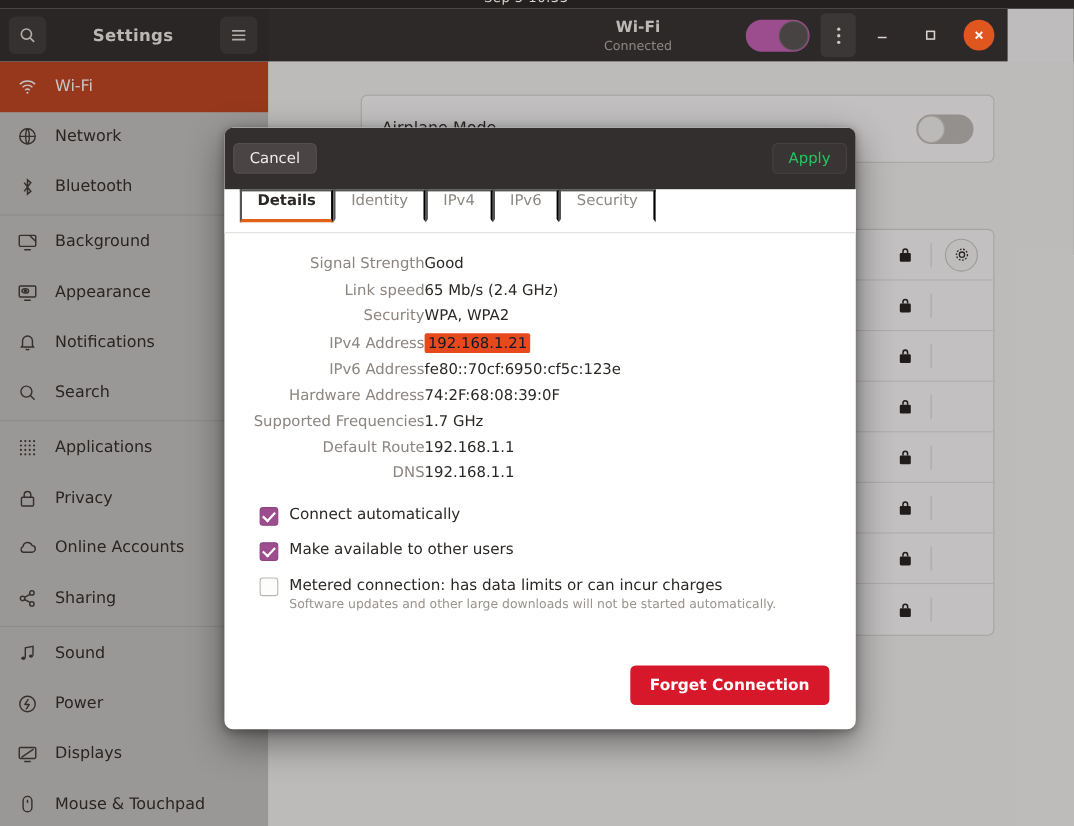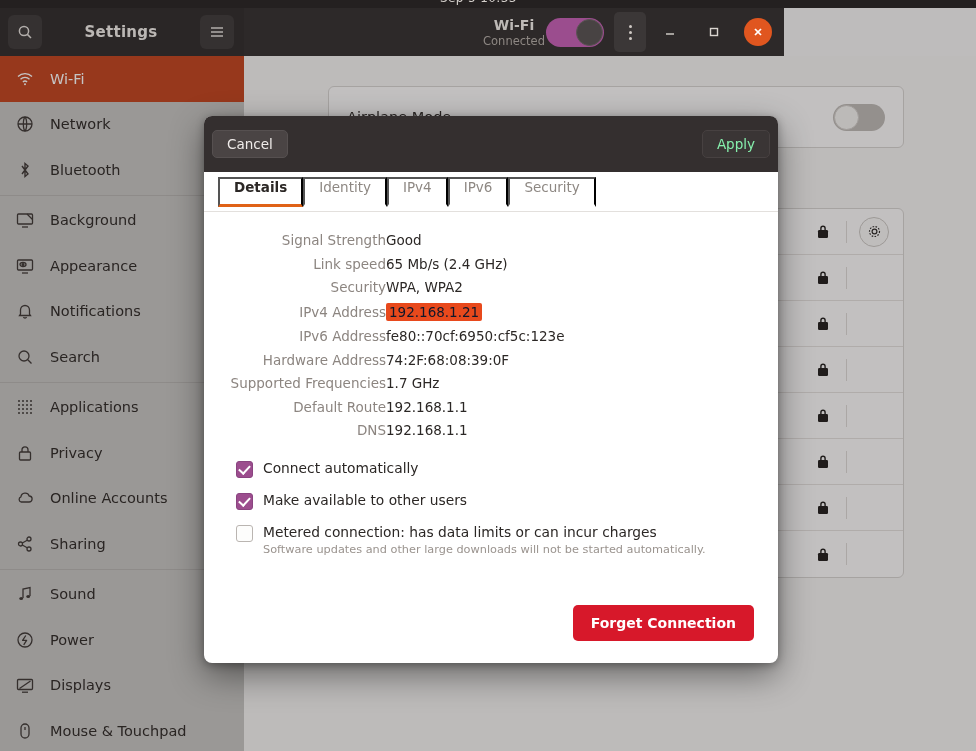--- a/index.html
+++ b/index.html
@@ -21,21 +21,21 @@
   }
 
   
   #window {
     position: absolute; left: 0; top: 8px; width: 976px; height: 743px;
     background: #f6f5f4; overflow: hidden;
   }
 
   
   #headerbar {
-    position: absolute; left: 0; top: 0; width: 784px; height: 48px;
+    position: absolute; left: 0; top: 0; width: 916px; height: 48px;
     background: #2f2b2b; display: flex; align-items: center;
   }
   #hb-left {
     width: 244px; height: 48px; display: flex; align-items: center;
     background: #2b2727; position: relative;
   }
   .hb-iconbtn {
     width: 34px; height: 34px; border-radius: 6px; background: #3a3636;
     display: flex; align-items: center; justify-content: center;
     color: #e6e1dd; flex: none;
@@ -164,26 +164,26 @@
   #cancel-btn {
     background: #4a4444; color: #f0ecea; border: 1px solid #565050;
     border-radius: 5px; font-size: 13.5px; padding: 5px 14px;
     font-family: inherit;
   }
   #dlg-title {
     position: absolute; left: 0; right: 0; text-align: center;
     color: #f5f1ee; font-size: 14px; font-weight: bold; pointer-events: none;
   }
   #apply-btn {
-    margin-left: auto; background: #3a3535; color: #86efac;
+    margin-left: auto; background: #3a3535; color: #22c55e;
     border: 1px solid #474141; border-radius: 5px; font-size: 13.5px;
     padding: 5px 14px; font-family: inherit;
   }
   #tabs {
-    height: 40px; display: flex; align-items: center; gap: 0;
+    height: 40px; display: flex; align-items: flex-start; gap: 0;
     padding-left: 14px; border-bottom: 1px solid #e3e0dd; background: #fff;
   }
   .tab {
     font-size: 13.5px; color: #8e8883; padding: 0 14px 9px 14px;
     border-bottom: 3px solid transparent; background: none;
     font-family: inherit;
   }
   .tab.active { color: #2b2725; font-weight: bold; border-bottom-color: #e06217; }
 
   #dlg-body { padding: 20px 0 0 0; }

